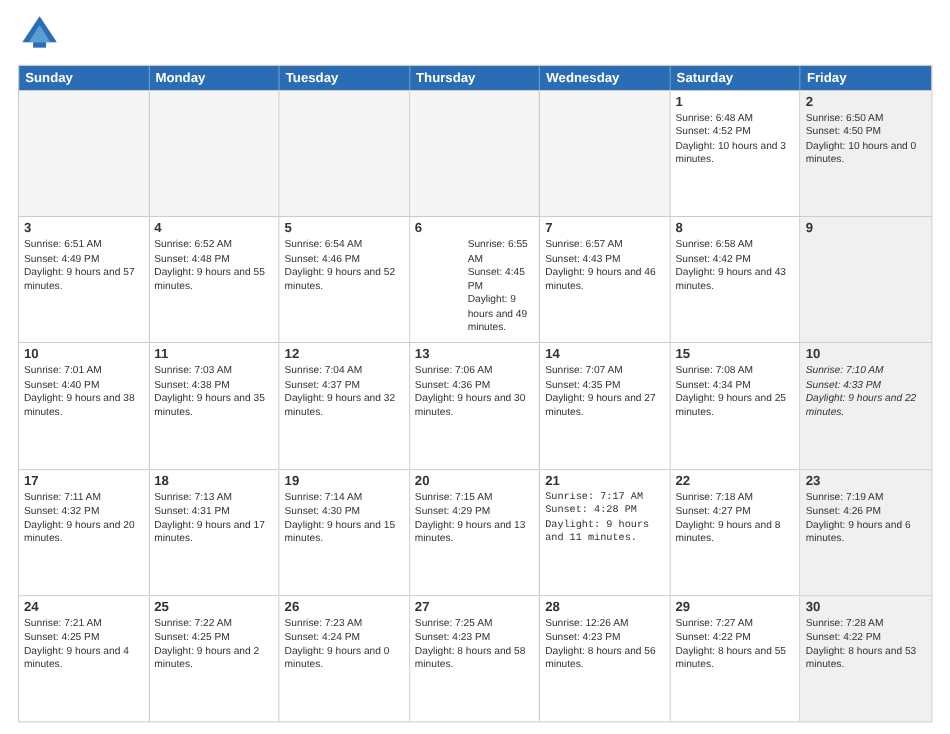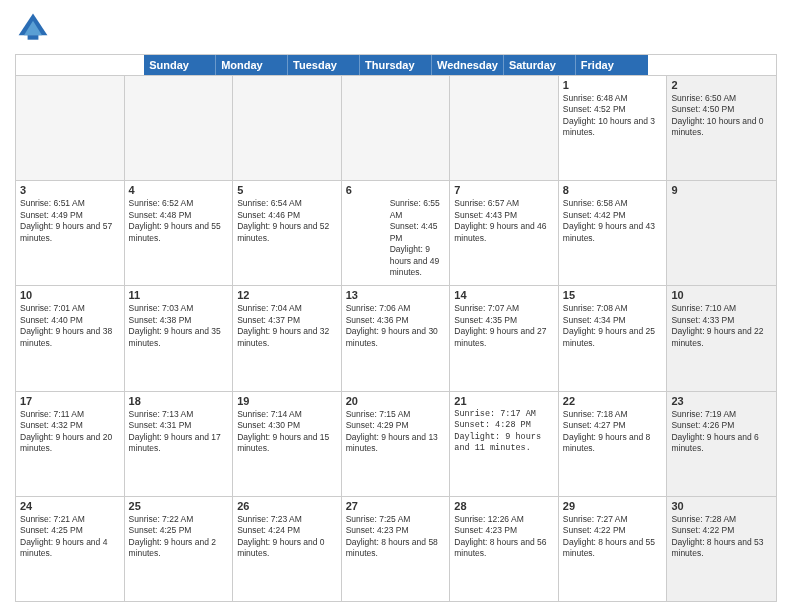--- a/index.html
+++ b/index.html
@@ -51,21 +51,20 @@
     }
     .subtitle {
       font-size: 14px;
       color: #555;
     }
     .calendar {
       flex: 1;
       display: flex;
       flex-direction: column;
       border: 1px solid #ccc;
-      align-items: center;
     }
     .cal-header {
       display: grid;
       grid-template-columns: repeat(7, 1fr);
       background: #2a6db5;
     }
     .cal-header-cell {
       color: #fff;
       font-size: 11px;
       font-weight: bold;
@@ -233,21 +232,21 @@
 Daylight: 9 hours and 27 minutes.</div>
           </div>
           <div class="cal-cell">
             <span class="day-num">15</span>
             <div class="cell-info" style="white-space: pre-line;">Sunrise: 7:08 AM
 Sunset: 4:34 PM
 Daylight: 9 hours and 25 minutes.</div>
           </div>
           <div class="cal-cell shaded">
             <span class="day-num">10</span>
-            <div class="cell-info" style="white-space: pre-line;">Sunrise: 7:10 AM
+            <div class="cell-info" style="white-space: pre-line; font-style: italic;">Sunrise: 7:10 AM
 Sunset: 4:33 PM
 Daylight: 9 hours and 22 minutes.</div>
           </div>
         </div>
         <div class="cal-row">
           <div class="cal-cell">
             <span class="day-num">17</span>
             <div class="cell-info" style="white-space: pre-line;">Sunrise: 7:11 AM
 Sunset: 4:32 PM
 Daylight: 9 hours and 20 minutes.</div>

